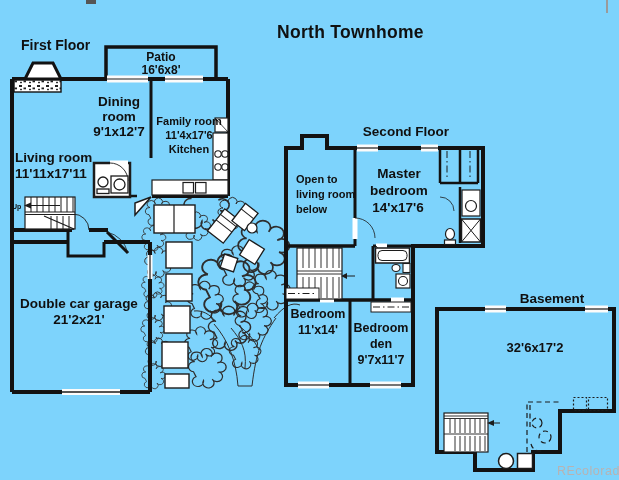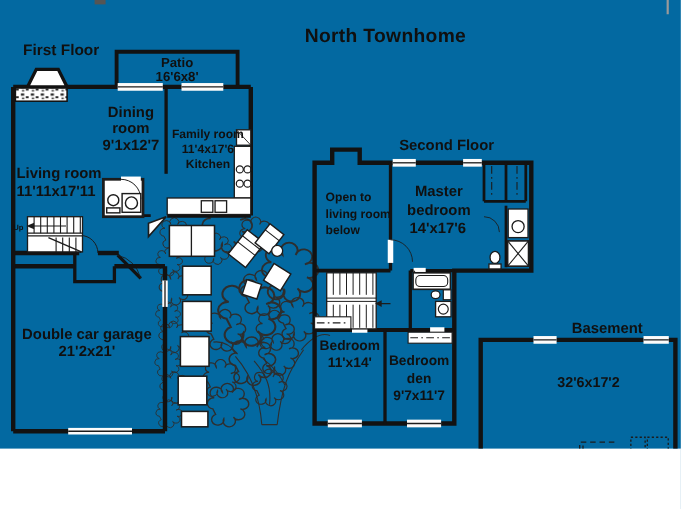--- a/index.html
+++ b/index.html
@@ -1,18 +1,18 @@
 <!DOCTYPE html>
 <html><head>
 <meta charset="utf-8">
 <style>
   html,body { margin:0; padding:0; background:#ffffff; }
   .stage {
-    position:relative; width:619px; height:408px;
-    background:#0369a1; overflow:hidden;
+    position:relative; width:619px; height:480px;
+    background:#7dd3fc; overflow:hidden;
     font-family:"Liberation Sans", sans-serif;
   }
   svg { position:absolute; inset:0; }
   svg text {
     font-family:"Liberation Sans", sans-serif;
     font-weight:700; fill:#101010;
   }
   svg text.wm { font-weight:400; fill:#b7b3b3; letter-spacing:0.5px; }
   .wall  { stroke:#121212; fill:none; stroke-linecap:butt; }
   .thin  { stroke:#1c1c1c; fill:none; }

